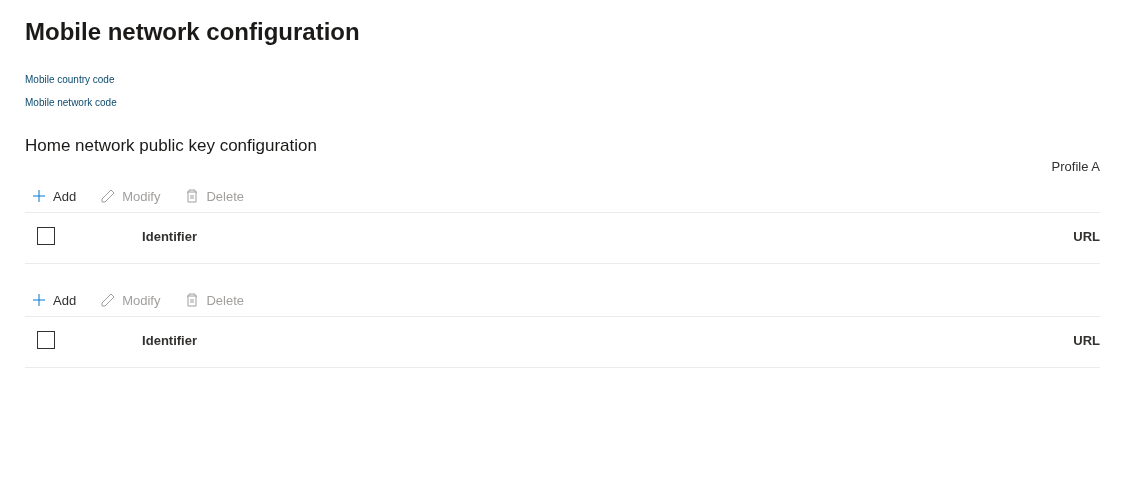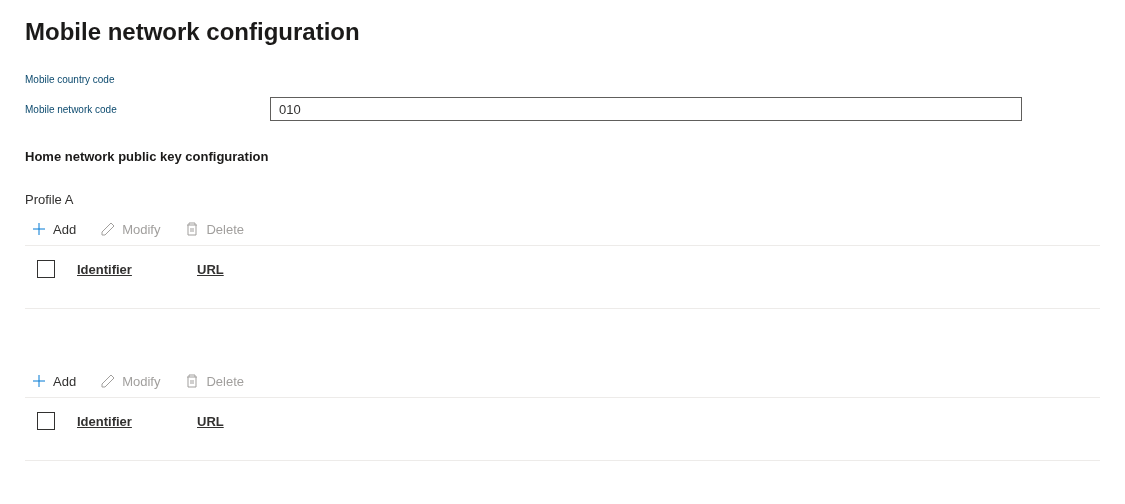--- a/index.html
+++ b/index.html
@@ -47,25 +47,25 @@
     flex: 0 0 752px;
     height: 24px;
     padding: 3px 8px;
     font-size: 13px;
     border: 1px solid #605e5c;
     background: #ffffff;
     font-family: inherit;
     color: #323130;
   }
   .section-heading {
-    font-weight: 700;
-    font-size: 13px;
+    font-weight: 400;
+    font-size: 17px;
     color: #1b1a19;
     margin-top: 28px;
-    margin-bottom: 28px;
+    margin-bottom: 3px;
   }
   .profile-label {
     font-size: 13px;
     color: #323130;
     margin-bottom: 10px;
   }
   .cmdbar {
     display: flex;
     align-items: center;
     gap: 24px;
@@ -88,42 +88,41 @@
     display: inline-flex;
     align-items: center;
     justify-content: center;
     width: 16px;
     height: 16px;
   }
   .cmd-icon svg { width: 16px; height: 16px; }
   .table-header {
     display: flex;
     align-items: center;
-    padding: 14px 0 30px 12px;
+    padding: 14px 0 18px 12px;
     border-bottom: 1px solid #edebe9;
     font-weight: 600;
     font-size: 13px;
     color: #323130;
-    text-decoration: underline;
   }
   .checkbox-cell {
     width: 40px;
     display: flex;
     align-items: center;
   }
   .checkbox {
     width: 18px;
     height: 18px;
     border: 1px solid #323130;
     background: #ffffff;
     cursor: pointer;
   }
   .col-identifier { width: 120px; }
   .col-url { flex: 1; }
-  .profile-block { margin-bottom: 60px; }
+  .profile-block { margin-bottom: 24px; text-align: right; }
 </style>
 </head>
 <body>
 
 <div class="header">
   <h1 class="title">Mobile network configuration</h1>
   <div class="close-btn">
     <span>
       <svg viewBox="0 0 16 16" fill="none" stroke="currentColor" stroke-width="1">
           <path d="M2 2 L14 14 M14 2 L2 14"></path>
@@ -131,21 +130,20 @@
     </span>
   </div>
 </div>
 
 <div class="form-row">
   <div class="form-label">Mobile country code</div>
 </div>
 
 <div class="form-row">
   <div class="form-label">Mobile network code</div>
-  <input class="text-input" type="text" value="010" style="">
 </div>
 
 <div class="section-heading">Home network public key configuration</div>
 
 <div class="profile-block">
   <div class="profile-label">Profile A</div>
 
   <div class="cmdbar">
     <div class="cmd-btn enabled">
       <span class="cmd-icon">

